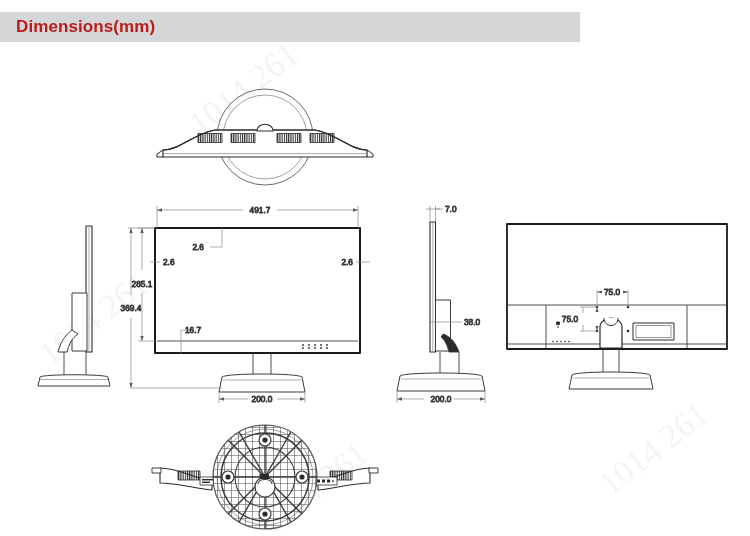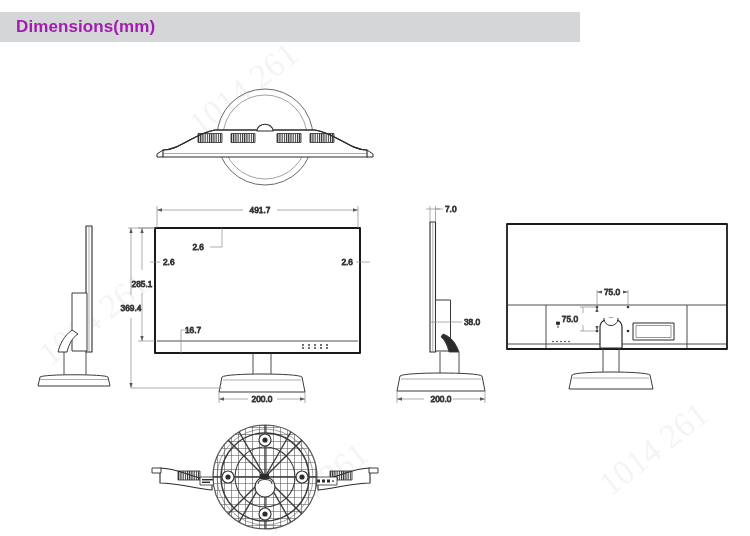--- a/index.html
+++ b/index.html
@@ -16,21 +16,21 @@
   .header-bar{
     position:absolute;left:0;top:12px;
     width:580px;height:30px;
     background:#d4d6d8;
     display:flex;align-items:center;
   }
   .header-title{
     margin-left:16px;
     font-size:17px;
     font-weight:bold;
-    color:#a21caf;
+    color:#b91c1c;
     letter-spacing:.1px;
     white-space:nowrap;
   }
 
   
   .drawing{
     position:absolute;left:0;top:0;width:750px;height:536px;
     pointer-events:none;
   }
   .wm{

